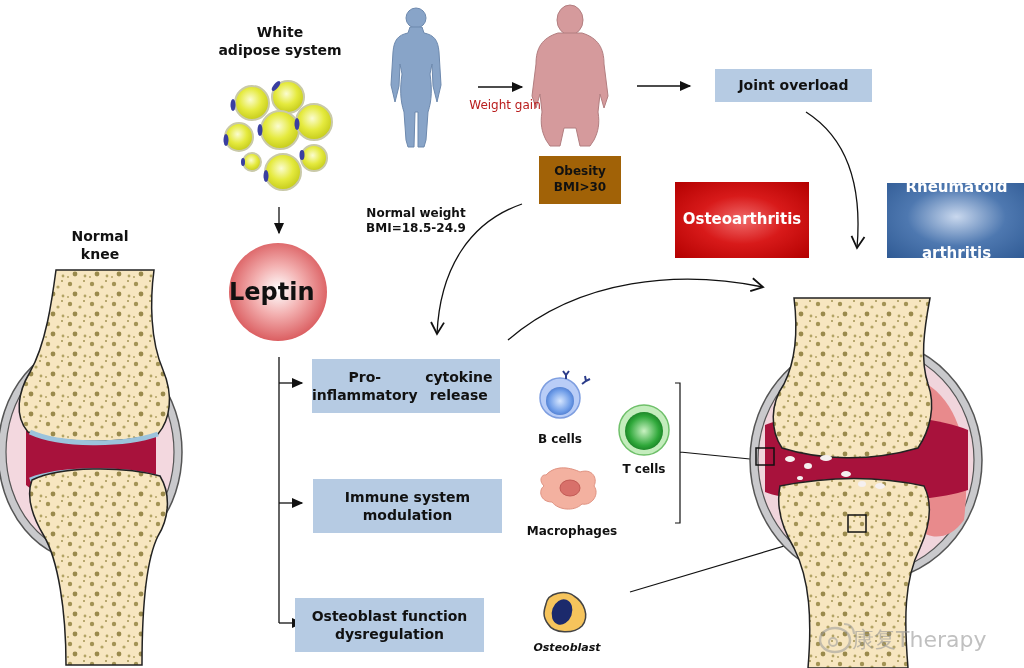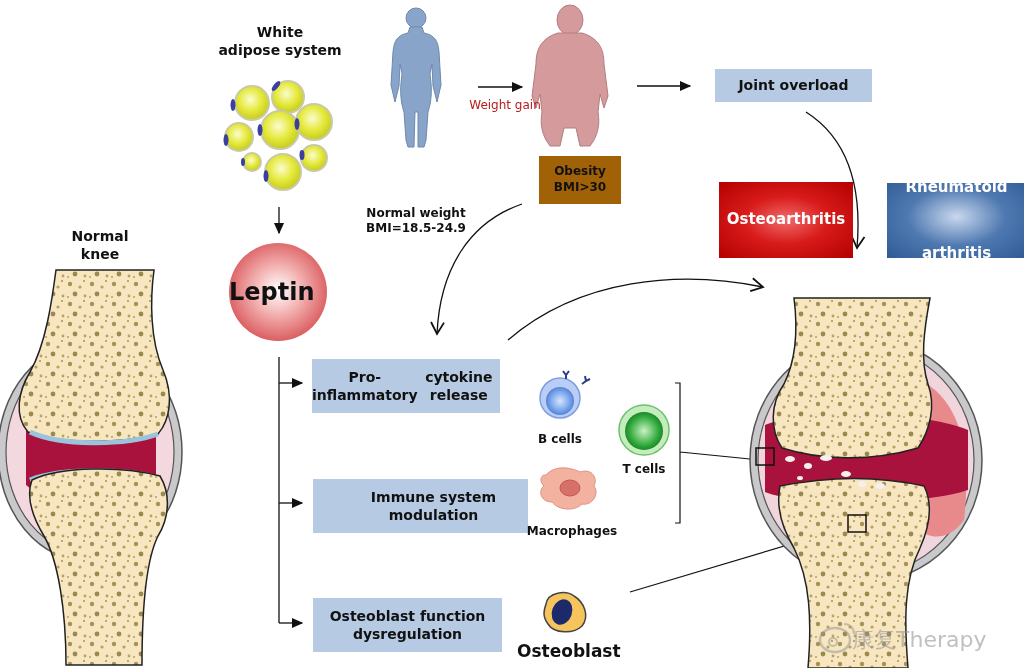--- a/index.html
+++ b/index.html
@@ -2,21 +2,21 @@
 <html><head>
 <meta charset="utf-8">
 <style>
   html, body { margin:0; padding:0; background:#ffffff; }
   body { width:1024px; height:668px; position:relative; overflow:hidden; font-family:"DejaVu Sans", sans-serif; }
   #stage { position:absolute; left:0; top:0; width:1024px; height:668px; }
   .lbl { position:absolute; text-align:center; color:#111; font-weight:bold; line-height:1.25; }
   .box { position:absolute; display:flex; align-items:center; justify-content:center; text-align:center; font-weight:bold; color:#111; line-height:1.3; }
   .blue-box { background:#b6cbe3; }
   .pink-box { background:#a16207; }
-  .red-box { background: radial-gradient(ellipse at 50% 50%, #f06b6b 0%, #d81a1a 45%, #b30000 100%); color:#fff;margin-left:44px; }
+  .red-box { background: radial-gradient(ellipse at 50% 50%, #f06b6b 0%, #d81a1a 45%, #b30000 100%); color:#fff; }
   .navy-box { background: radial-gradient(ellipse at 50% 45%, #c9d8ee 0%, #4e78b0 50%, #2f5a94 100%); color:#fff; }
   .leptin { position:absolute; left:229px; top:243px; width:98px; height:98px; border-radius:50%;
     background: radial-gradient(circle at 50% 48%, #ffffff 0%, #f3b0b0 35%, #d9585b 75%, #b83437 100%);
     display:flex; align-items:center; justify-content:flex-start; font-weight:bold; font-size:24px; color:#111; }
 </style>
 </head>
 <body>
 
 <div id="stage">
 
@@ -199,29 +199,29 @@
 
   <div class="leptin">
     <span>Leptin</span>
   </div>
 
   <div class="box blue-box" style="left:312px;top:359px;width:188px;height:54px;font-size:14px;flex-direction:row;">
     <div>Pro-inflammatory</div>
     <div>cytokine release</div>
   </div>
 
-  <div class="box blue-box" style="left:313px;top:479px;width:189px;height:54px;font-size:14px;flex-direction:column;padding-left:26px;">
+  <div class="box blue-box" style="left:313px;top:479px;width:189px;height:54px;font-size:14px;flex-direction:column;">
     <div>Immune system</div>
     <div>modulation</div>
   </div>
 
-  <div class="box blue-box" style="left:313px;top:598px;width:189px;height:54px;font-size:14px;flex-direction:column;">
+  <div class="box blue-box" style="left:295px;top:598px;width:189px;height:54px;font-size:14px;flex-direction:column;">
     <div>Osteoblast function</div>
     <div>dysregulation</div>
   </div>
 
   <div class="lbl" style="left:520px;top:432px;width:80px;font-size:12px;">B cells</div>
   <div class="lbl" style="left:604px;top:462px;width:80px;font-size:12px;">T cells</div>
   <div class="lbl" style="left:517px;top:524px;width:110px;font-size:12px;">Macrophages</div>
-  <div class="lbl" style="left:517px;top:641px;width:100px;font-size:17px;">Osteoblast</div>
+  <div class="lbl" style="left:517px;top:641px;width:100px;font-size:11px;font-style:italic;">Osteoblast</div>
 
   <div class="lbl" style="left:852px;top:626px;width:170px;font-size:22px;font-weight:normal;color:rgba(150,150,150,0.6);text-align:left;">康复Therapy</div>
 </div>
 
 </body></html>

